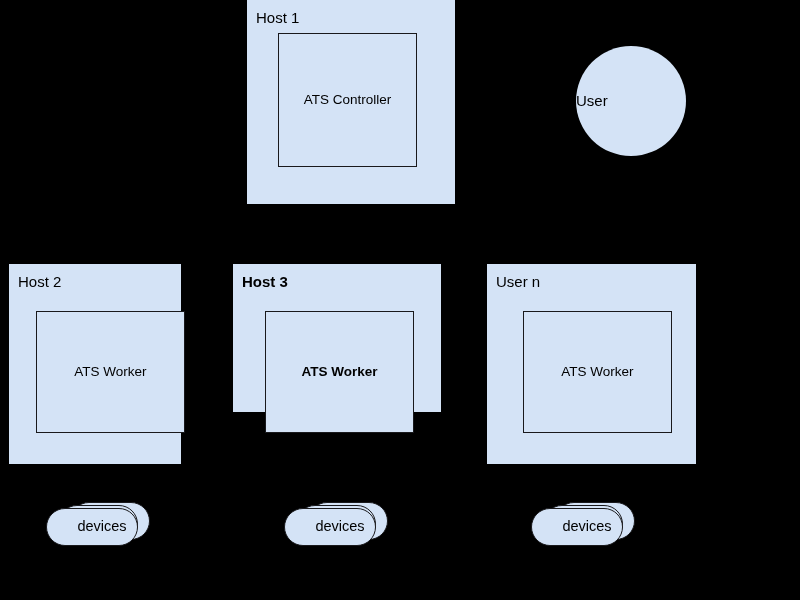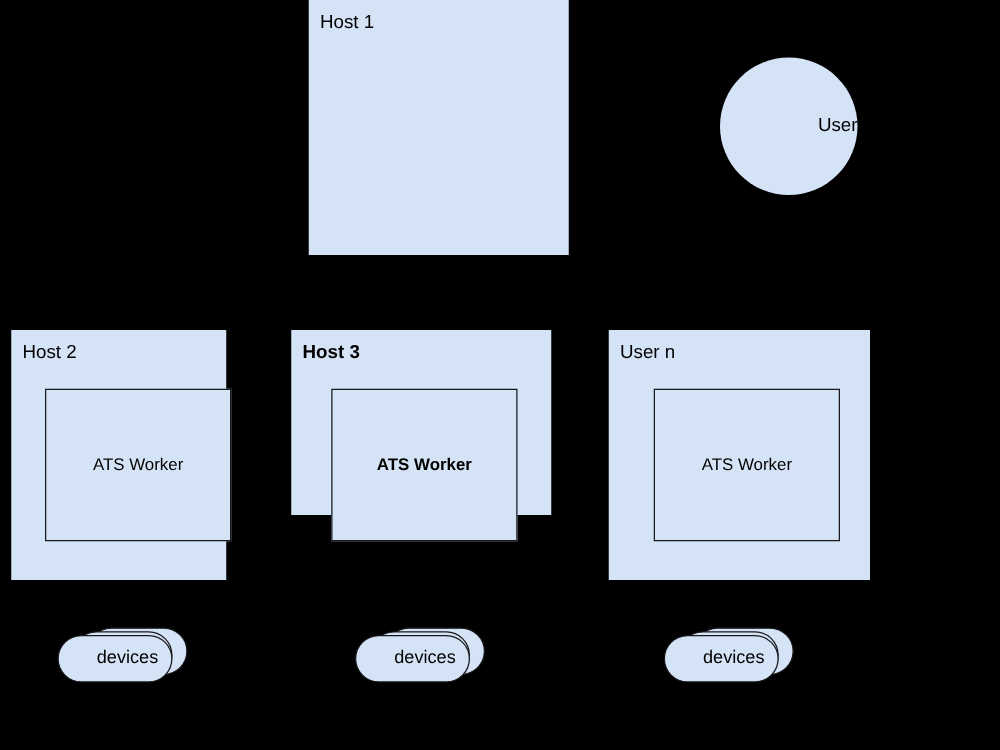--- a/index.html
+++ b/index.html
@@ -51,21 +51,21 @@
   }
 
   
   .user-circle {
     position: absolute;
     background: #d4e3f6;
     border-radius: 50%;
     box-sizing: border-box;
     display: flex;
     align-items: center;
-    justify-content: flex-end;
+    justify-content: flex-start;
     box-shadow: 0 3px 2px -1px rgba(0,0,0,0.85);
   }
   .user-label {
     font-size: 15px;
     color: #000000;
     white-space: nowrap;
     line-height: 1.2;
   }
 
   
@@ -110,20 +110,23 @@
     line-height: 1.2;
   }
 </style>
 </head>
 <body>
 
 <div id="canvas">
 
   <div class="host-box" style="left:247px; top:-6px; width:208px; height:210px;">
     <div class="host-label" style="top:15px;">Host 1</div>
+    <div class="component-box" style="left:31px; top:39px; width:139px; height:134px;">
+      <span class="component-label">ATS Controller</span>
+    </div>
   </div>
 
   <div class="user-circle" style="left:576px; top:46px; width:110px; height:110px;">
     <span class="user-label">User</span>
   </div>
 
   <div class="host-box" style="left:9px; top:264px; width:172px; height:200px;">
     <div class="host-label">Host 2</div>
     <div class="component-box" style="left:27px; top:47px; width:149px; height:122px;">
       <span class="component-label">ATS Worker</span>

